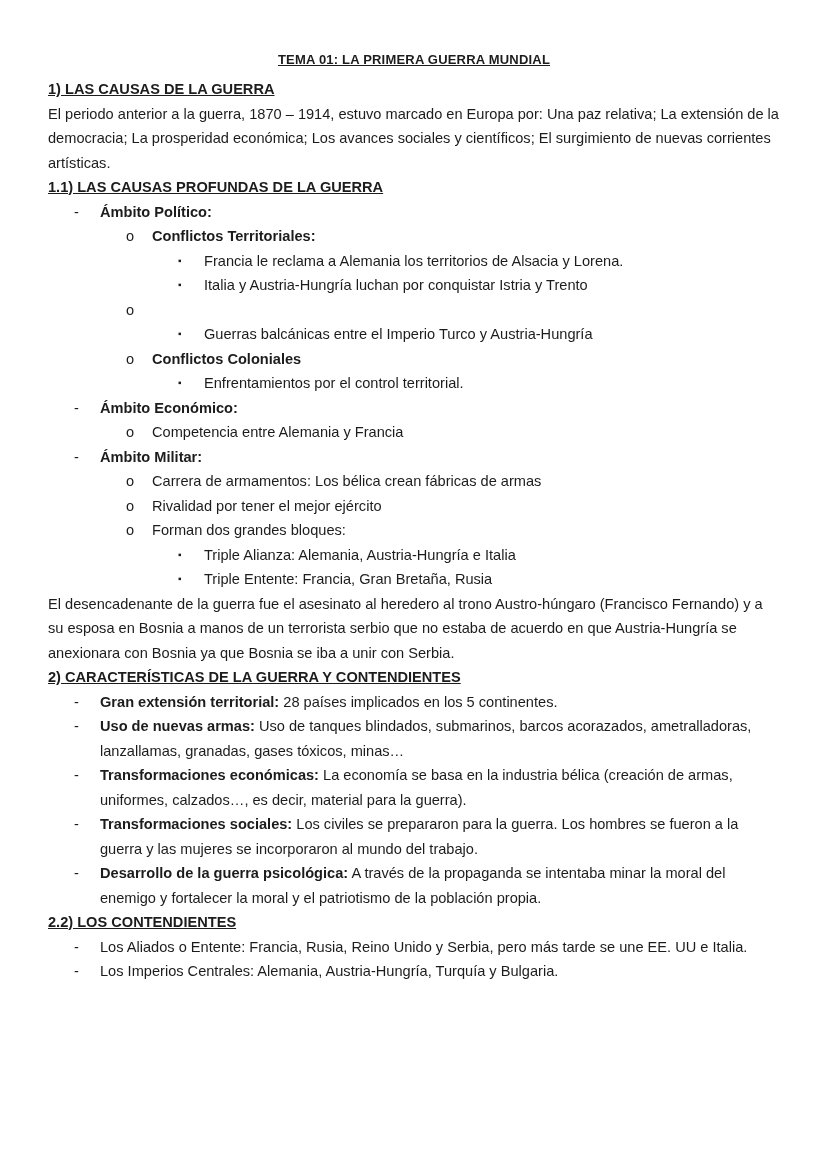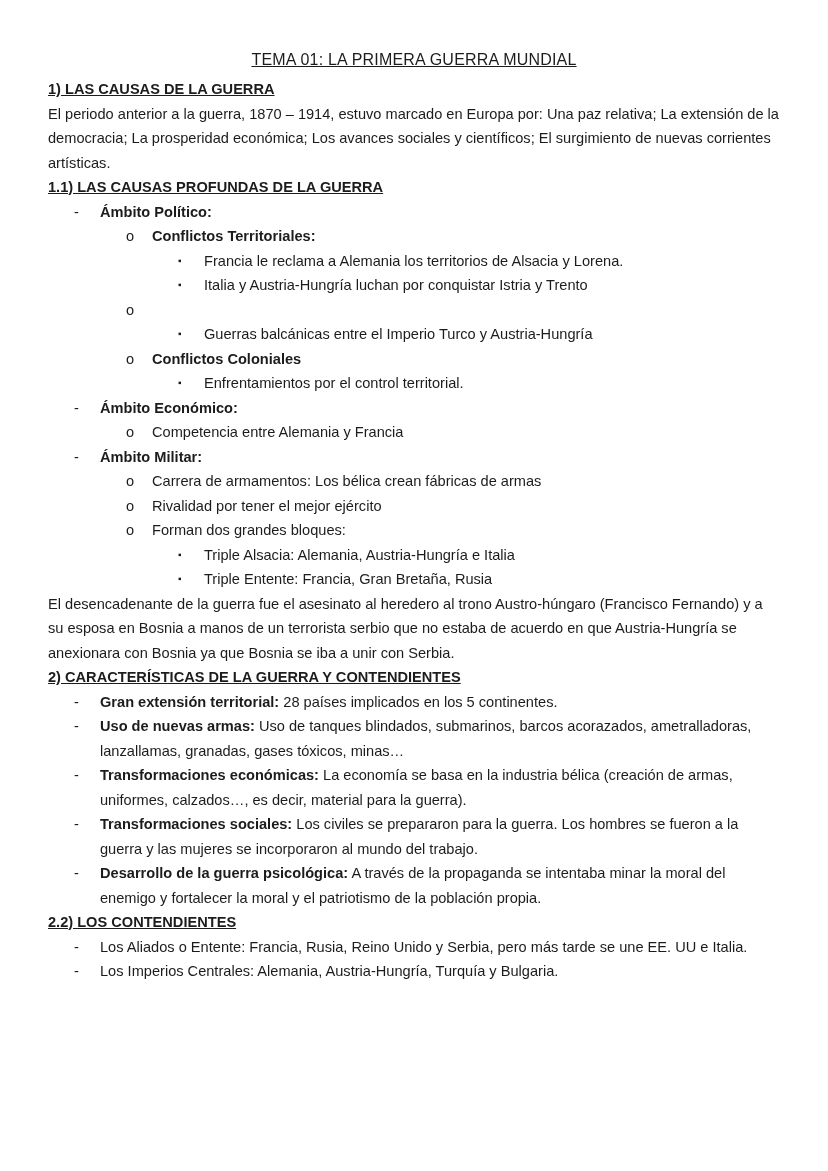--- a/index.html
+++ b/index.html
@@ -12,22 +12,22 @@
   .page {
     box-sizing: border-box;
     width: 828px; height: 1171px;
     padding: 46px 48px 0 48px;
     color: #1c1c1c;
     font-size: 14.6px;
     line-height: 24.5px;
   }
   .doc-title {
     text-align: center;
-    font-weight: 400;
-    font-size: 16px;
+    font-weight: 700;
+    font-size: 13px;
     line-height: 28px;
     text-decoration: underline;
     letter-spacing: 0.2px;
     margin: 0 0 3px 0;
   }
   .heading {
     font-weight: 700;
     text-decoration: underline;
   }
   .para { }
@@ -102,21 +102,21 @@
       <div class="li lvl2">
         <span class="bullet">o</span>
         <span class="li-text"><span>Rivalidad por tener el mejor ejército</span></span>
       </div>
       <div class="li lvl2">
         <span class="bullet">o</span>
         <span class="li-text"><span>Forman dos grandes bloques:</span></span>
       </div>
       <div class="li lvl3">
         <span class="bullet">▪</span>
-        <span class="li-text"><span>Triple Alsacia: Alemania, Austria-Hungría e Italia</span></span>
+        <span class="li-text"><span>Triple Alianza: Alemania, Austria-Hungría e Italia</span></span>
       </div>
       <div class="li lvl3">
         <span class="bullet">▪</span>
         <span class="li-text"><span>Triple Entente: Francia, Gran Bretaña, Rusia</span></span>
       </div>
       <div class="para">El desencadenante de la guerra fue el asesinato al heredero al trono Austro-húngaro (Francisco Fernando) y a su esposa en Bosnia a manos de un terrorista serbio que no estaba de acuerdo en que Austria-Hungría se anexionara con Bosnia ya que Bosnia se iba a unir con Serbia.</div>
       <div class="heading">2) CARACTERÍSTICAS DE LA GUERRA Y CONTENDIENTES</div>
       <div class="li lvl1">
         <span class="bullet">-</span>
         <span class="li-text"><b>Gran extensión territorial:</b><span> 28 países implicados en los 5 continentes.</span></span>

